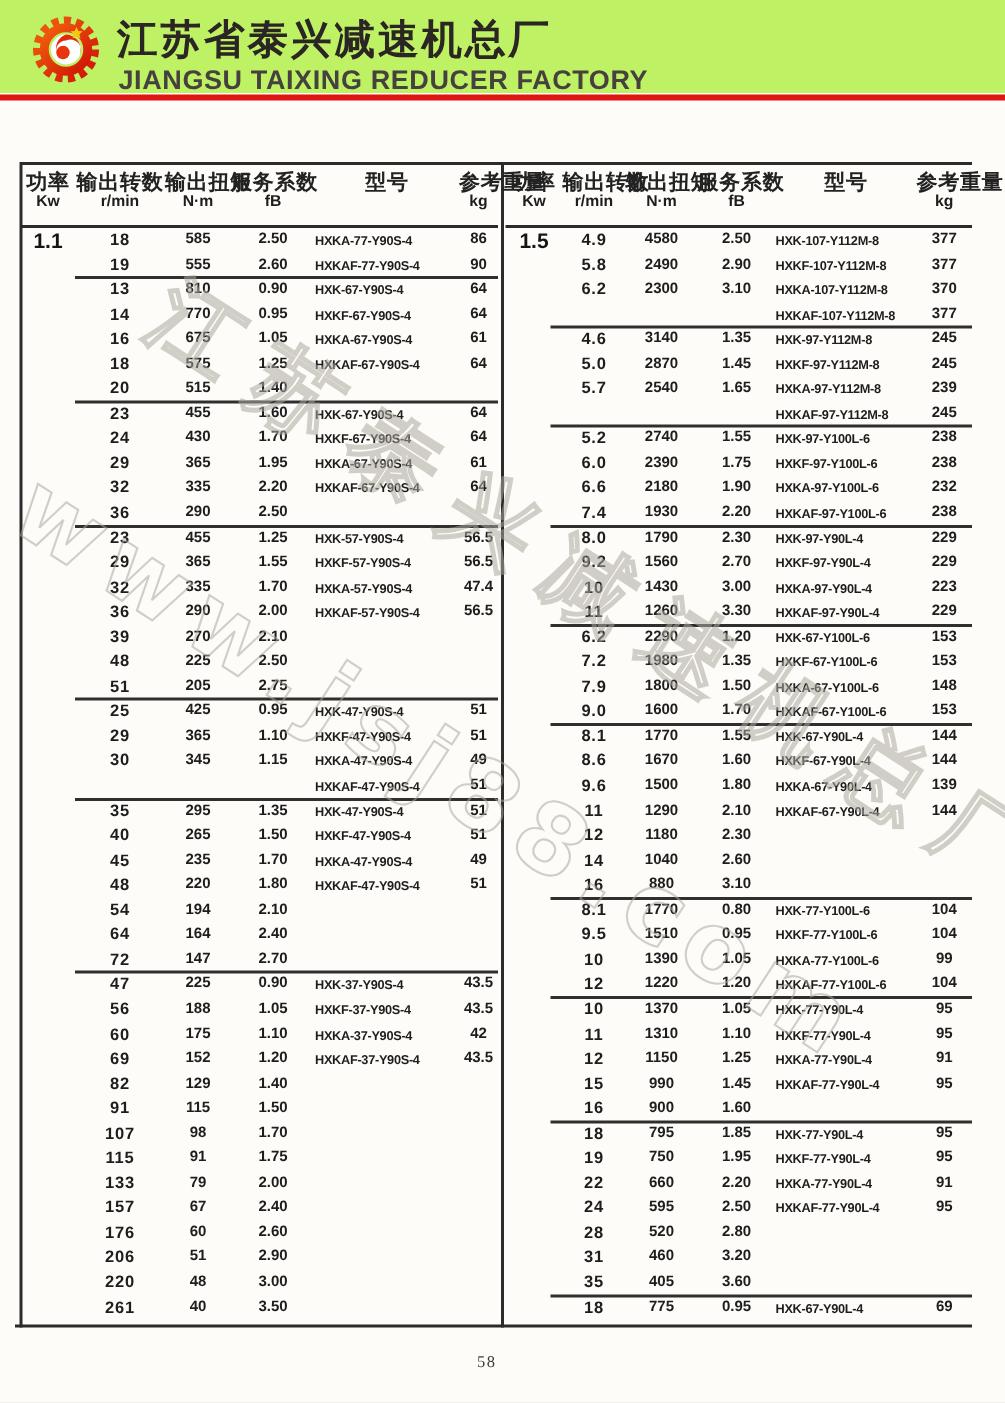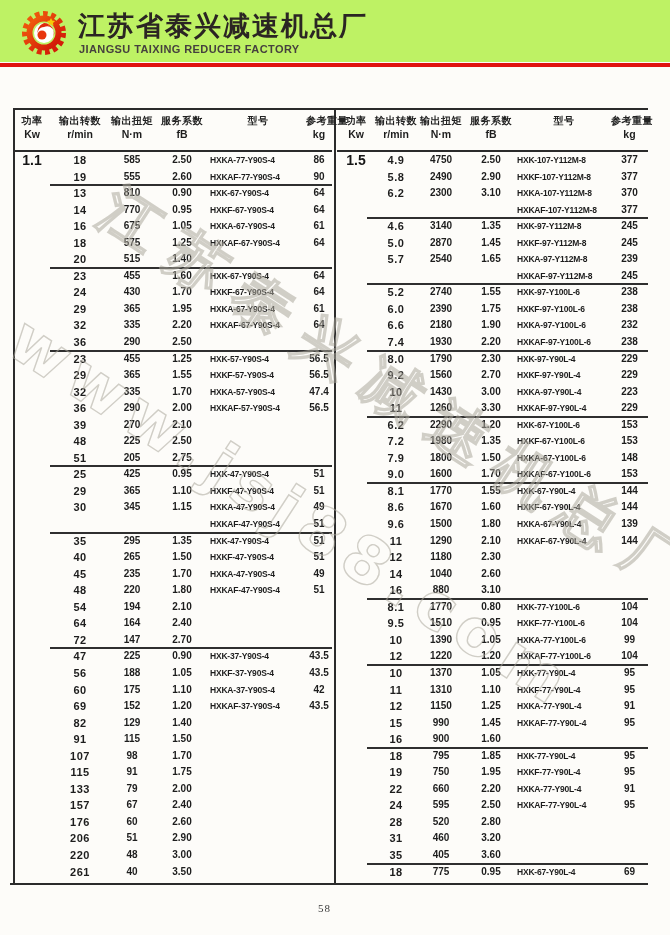--- a/index.html
+++ b/index.html
@@ -3,38 +3,38 @@
 <meta charset="utf-8">
 <style>
   html,body{margin:0;padding:0;background:#e9e7e2;}
   .page{position:relative;width:670px;height:935px;background:#fdfcf9;overflow:hidden;
         font-family:"Liberation Sans",sans-serif;margin:0 auto;}
   
   .hdr{position:absolute;top:0;left:0;width:670px;height:62px;background:#bef264;}
   .logo{position:absolute;left:20px;top:9px;width:48px;height:48px;}
   .title-cn{position:absolute;left:78px;top:8px;font-size:27px;font-weight:bold;color:#2b2523;
             letter-spacing:2px;white-space:nowrap;}
-  .subtitle{position:absolute;left:79px;top:43px;font-size:11px;font-weight:bold;color:#46413e;
+  .subtitle{position:absolute;left:79px;top:43px;font-size:18px;font-weight:bold;color:#46413e;
             letter-spacing:0.4px;white-space:nowrap;}
   .red-rule{position:absolute;top:63px;left:0;width:670px;height:4px;background:#e01411;}
   
   .hline{position:absolute;background:#2b2b2b;height:2px;}
   .top-line{left:14px;top:108px;width:634px;}
   .bottom-line{left:10px;top:883px;width:638px;}
   .vline{position:absolute;background:#2b2b2b;width:1.5px;top:108px;height:777px;}
   .v-left{left:13px;}
   .v-mid{left:334px;}
   
   .tbl{position:absolute;top:110px;z-index:2;}
   .tbl.left{left:14px;width:318px;--c:36px 60px 44px 56px 96px 26px;}
   .tbl.right{left:337px;width:311px;--c:38px 42px 48px 52px 94px 37px;}
   .thead{display:grid;grid-template-columns:var(--c);height:36px;padding-top:4px;
          border-bottom:2px solid #2b2b2b;align-items:start;}
   .hc{text-align:center;overflow:visible;white-space:nowrap;}
-  .hcn{font-size:10px;font-weight:bold;color:#222;letter-spacing:0.5px;line-height:14px;}
+  .hcn{font-size:14px;font-weight:bold;color:#222;letter-spacing:0.5px;line-height:14px;}
   .hen{font-size:10.5px;font-weight:bold;color:#1d1d1d;line-height:13px;}
   .trow{display:grid;grid-template-columns:var(--c);height:16.55px;line-height:16.55px;}
   .c{text-align:center;font-size:10.5px;font-weight:bold;color:#1d1d1d;white-space:nowrap;
      overflow:visible;}
   .c.power{font-size:14px;color:#151515;}
   .c.speed{font-size:11px;letter-spacing:0.5px;}
   .c.torque,.c.fb{font-size:10px;}
   .c.model{text-align:left;font-size:8.5px;letter-spacing:-0.2px;}
   .c.kg{font-size:10px;}
   .gsep{height:0;overflow:visible;}
@@ -504,21 +504,21 @@
         </div>
         <div class="hc">
           <div class="hcn">参考重量</div>
           <div class="hen">kg</div>
         </div>
       </div>
       <div class="tbody-box">
         <div class="trow">
           <div class="c power">1.5</div>
           <div class="c speed">4.9</div>
-          <div class="c torque">4750</div>
+          <div class="c torque">4580</div>
           <div class="c fb">2.50</div>
           <div class="c model">HXK-107-Y112M-8</div>
           <div class="c kg">377</div>
         </div>
         <div class="trow">
           <div class="c power"></div>
           <div class="c speed">5.8</div>
           <div class="c torque">2490</div>
           <div class="c fb">2.90</div>
           <div class="c model">HXKF-107-Y112M-8</div>

